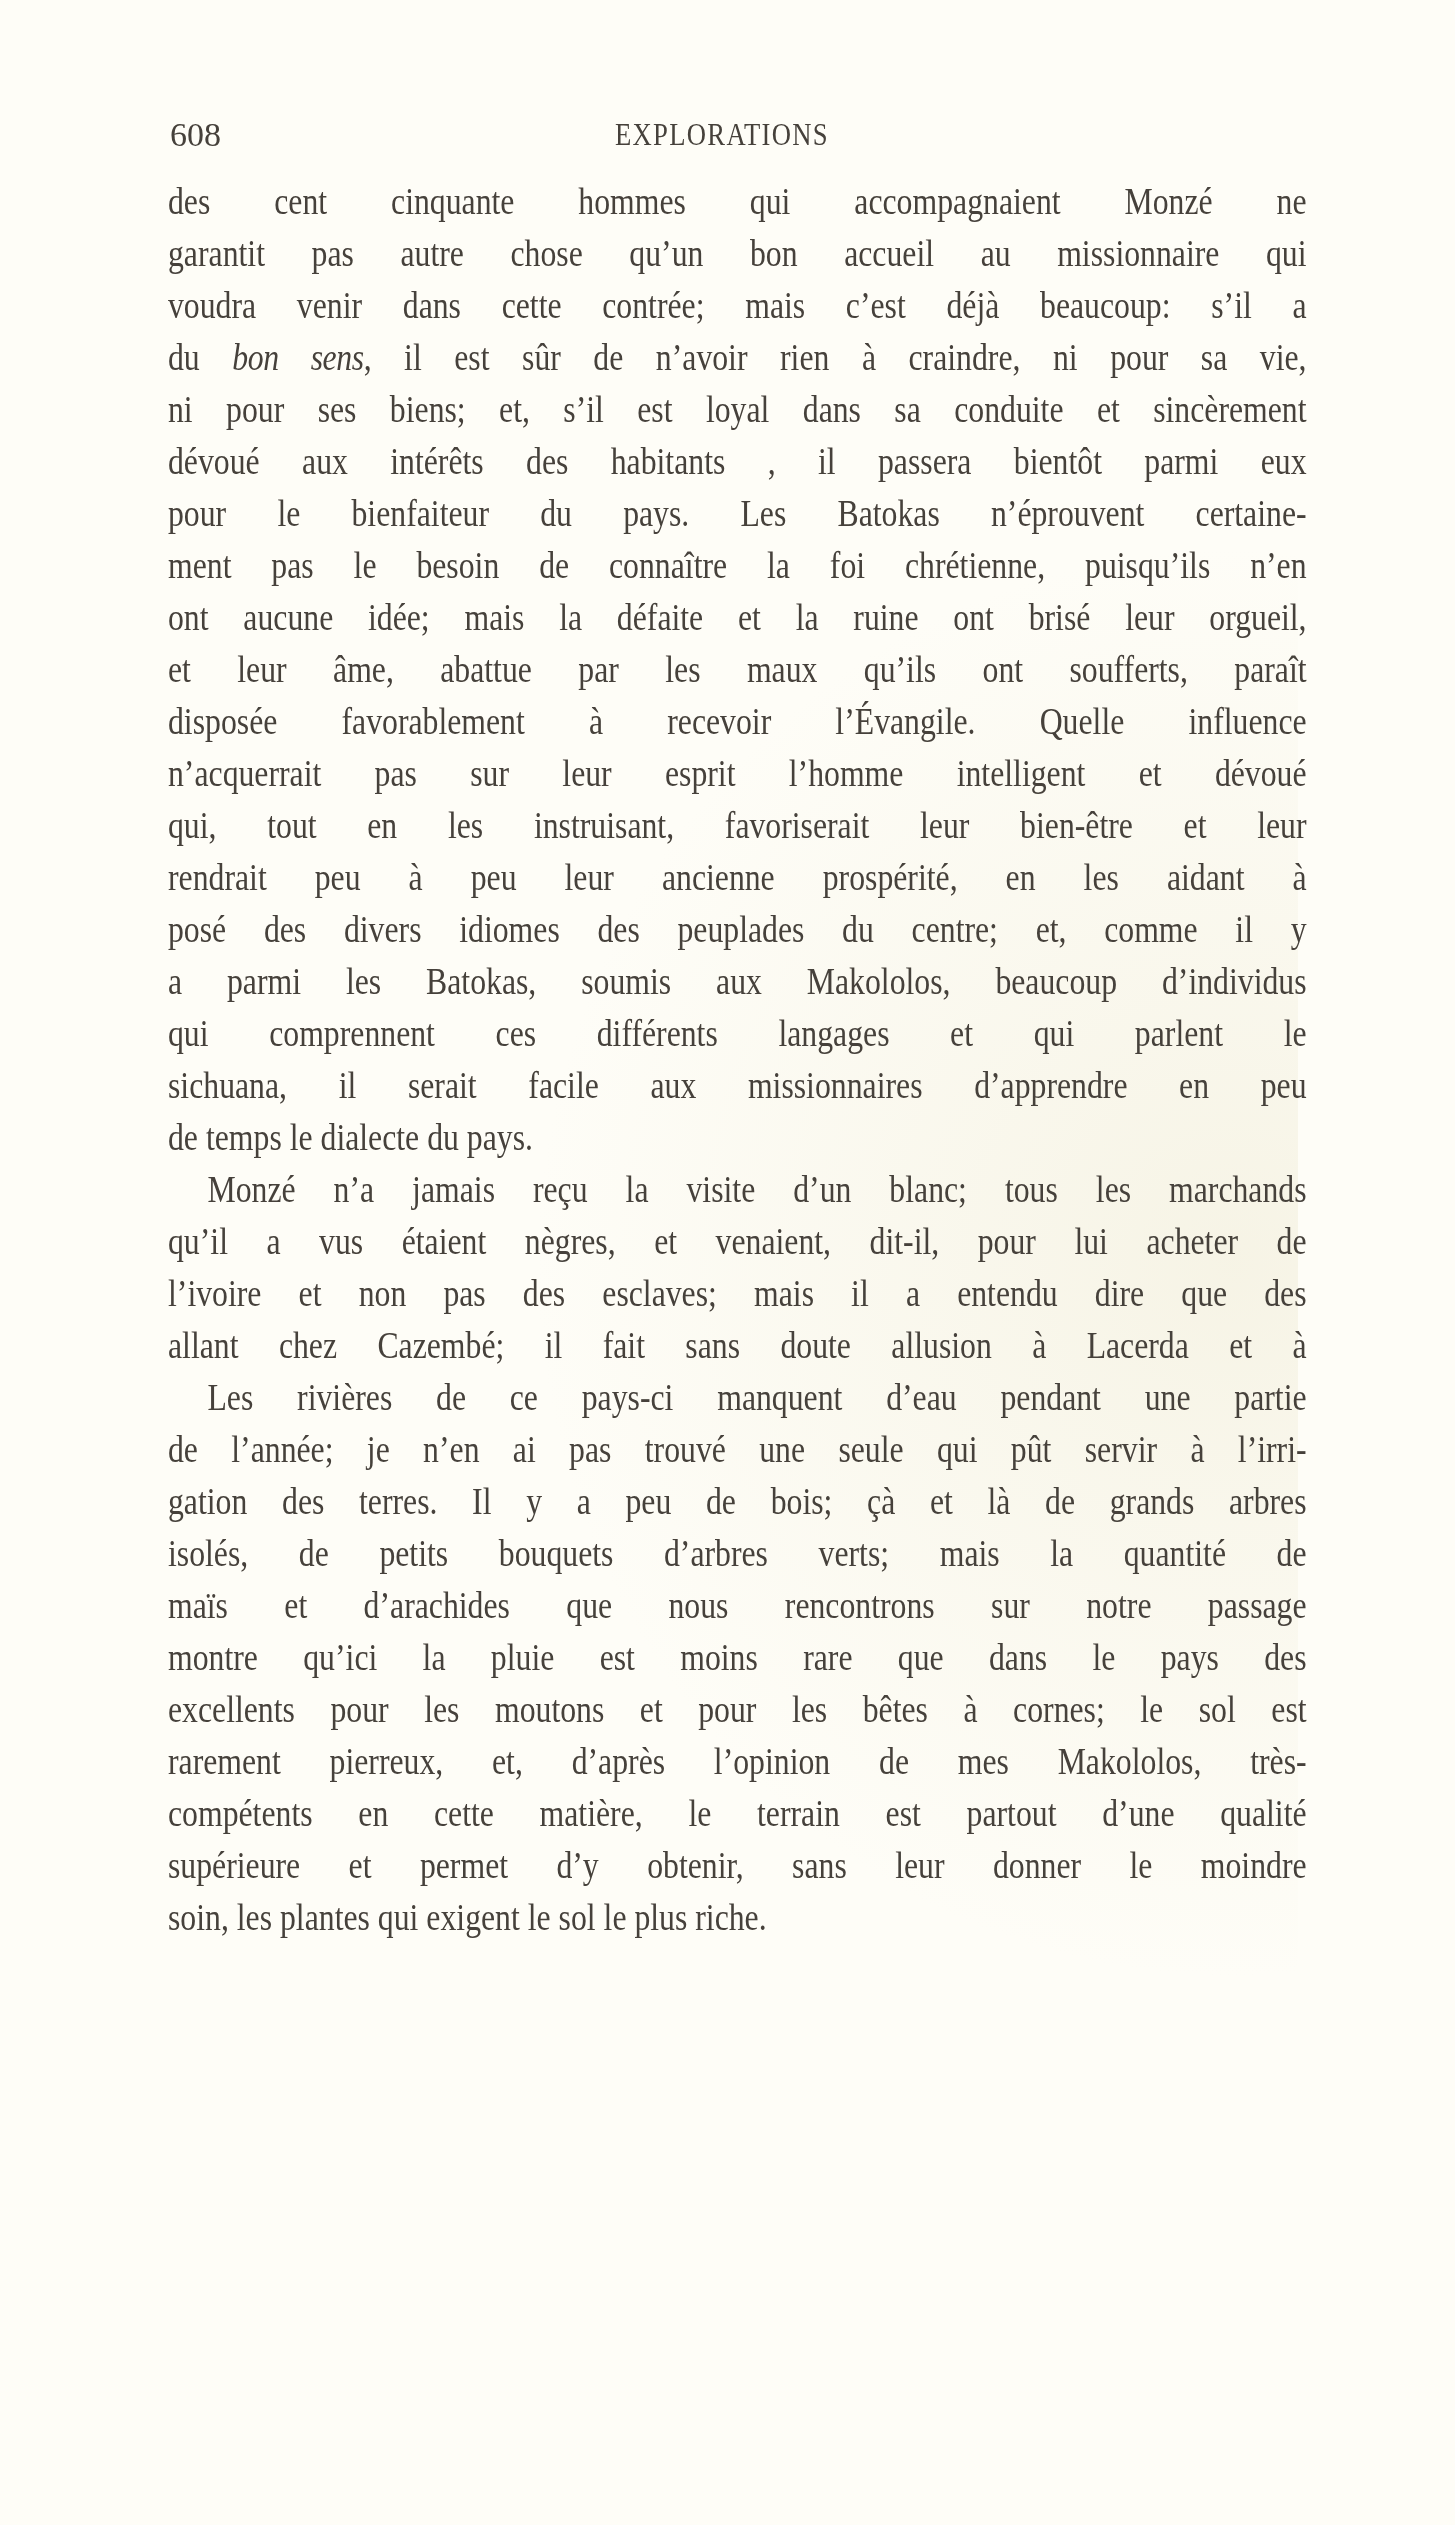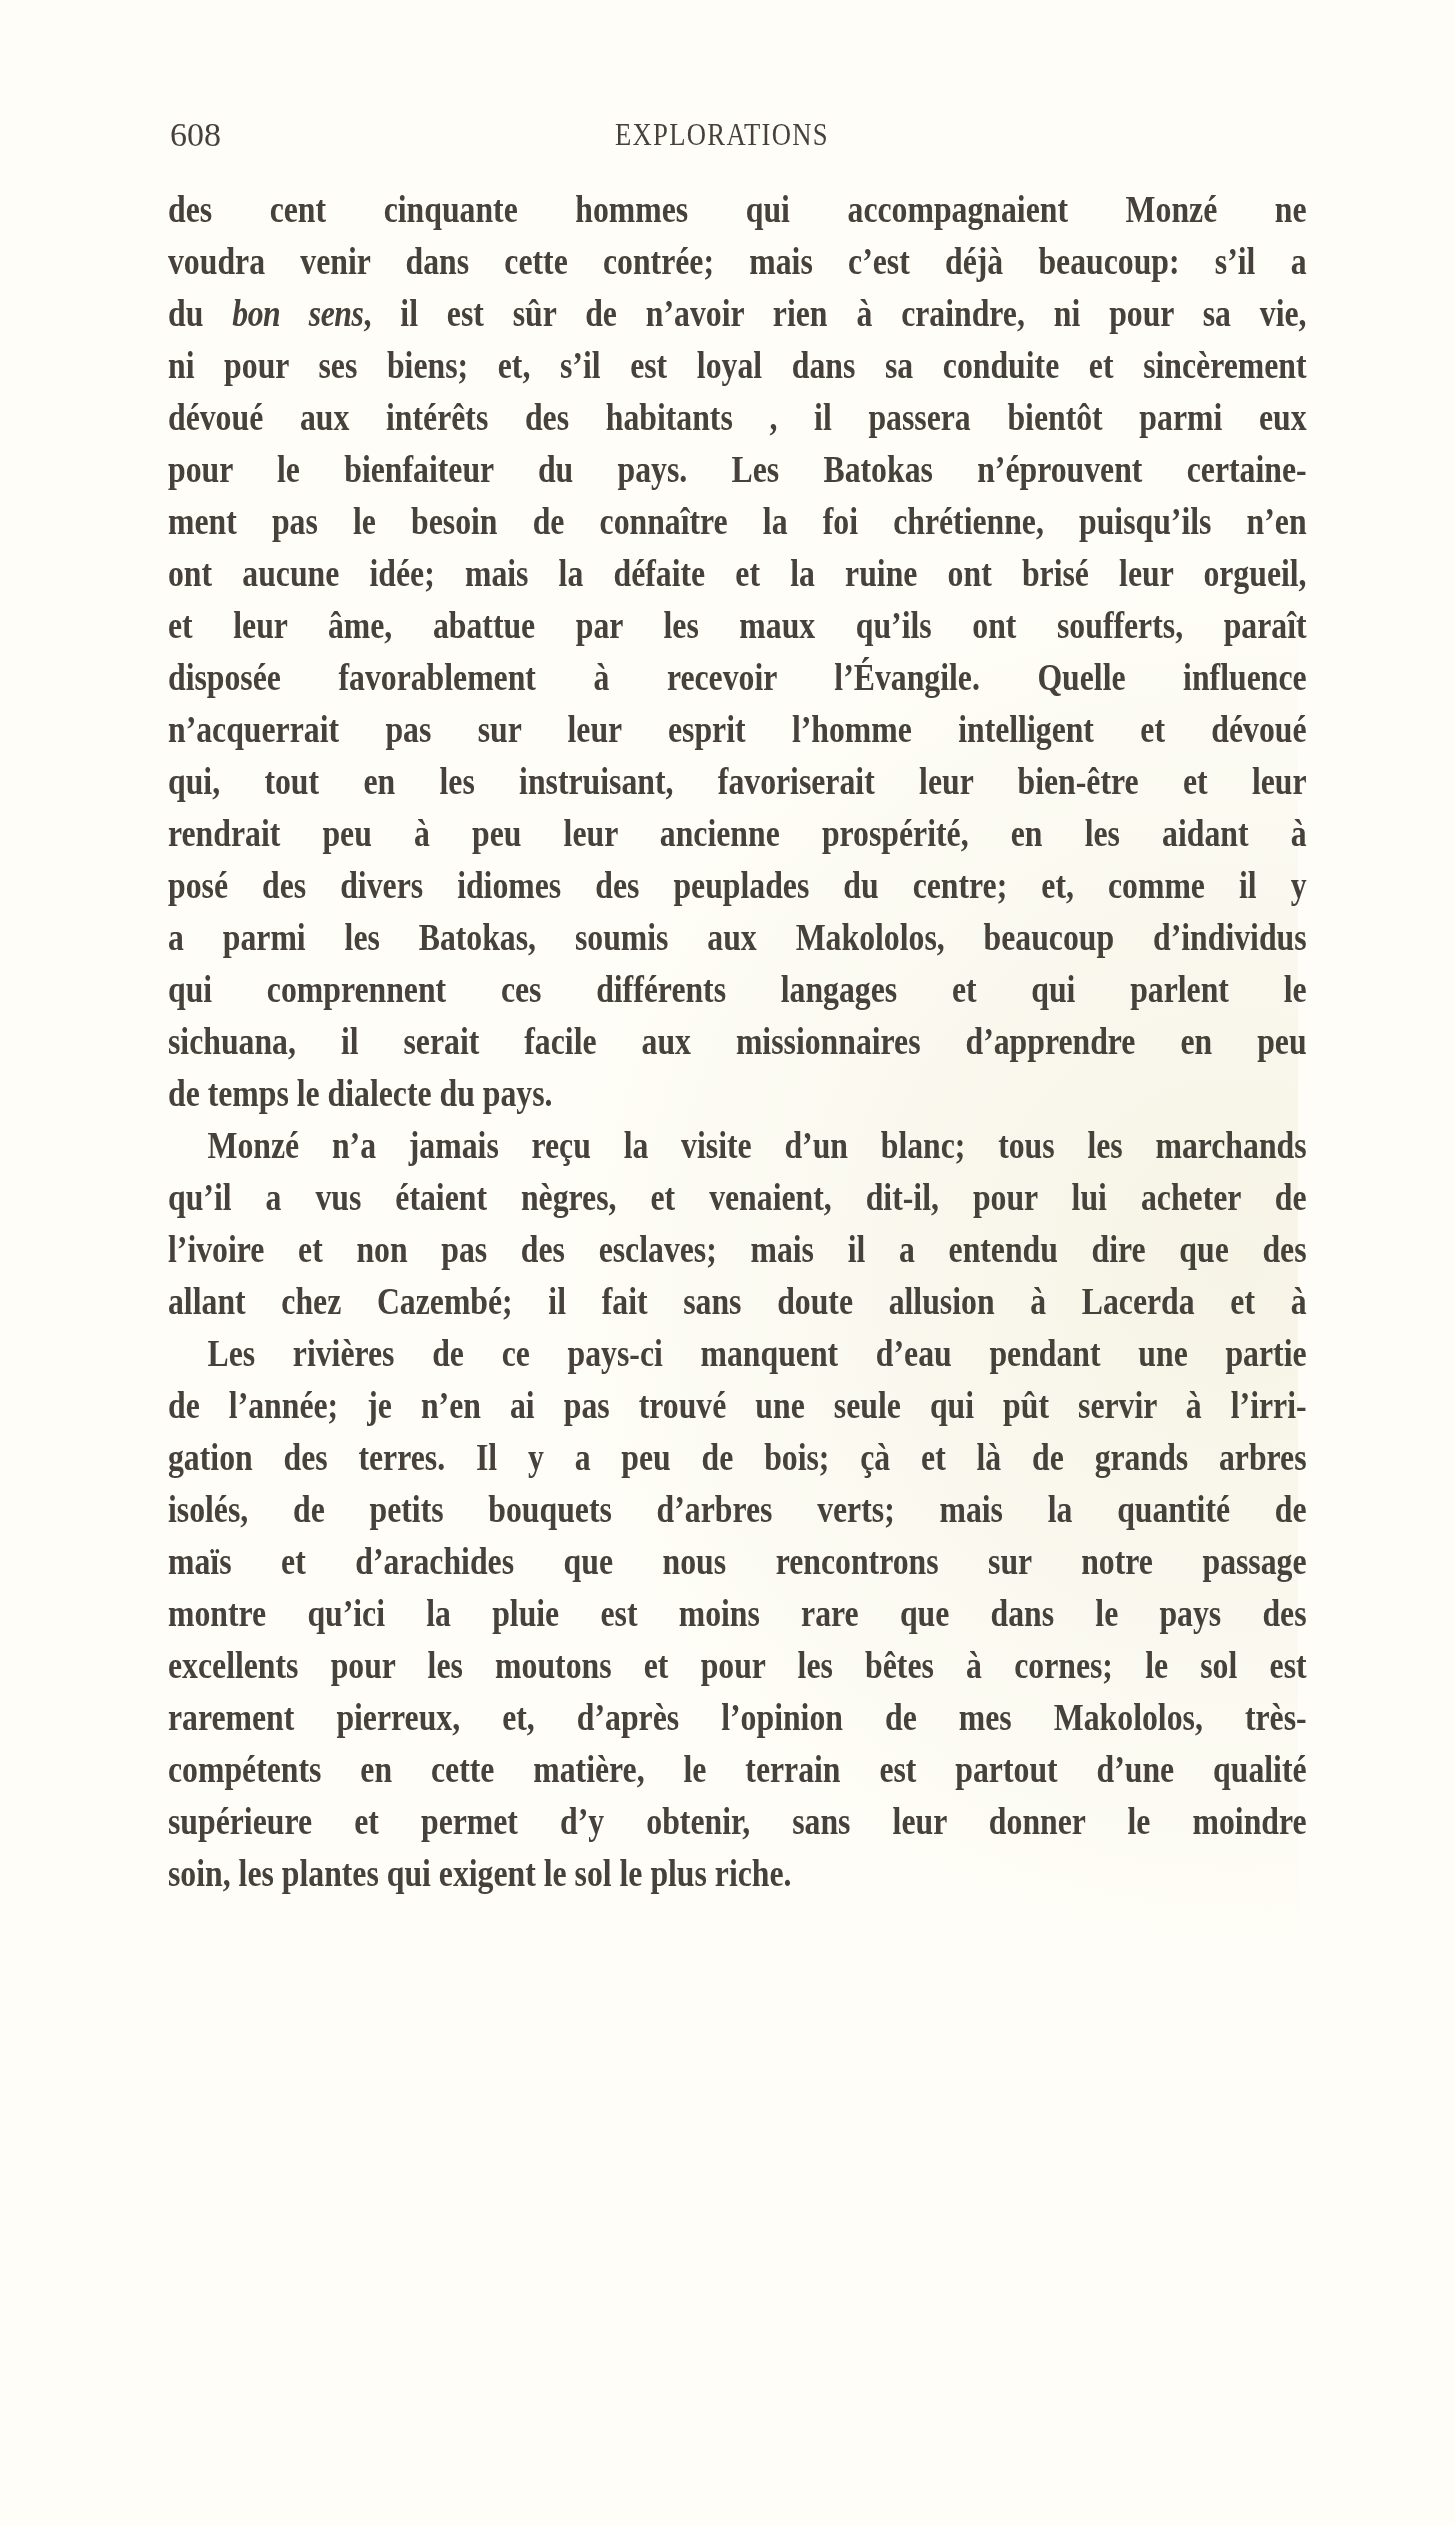--- a/index.html
+++ b/index.html
@@ -45,23 +45,22 @@
     top: 0;
     font-size: 31px;
     line-height: 44px;
     letter-spacing: 1.5px;
     transform: scaleX(0.86);
     transform-origin: left center;
   }
   .body-text {
     position: absolute;
     left: 168px;
-    top: 184px;
+    top: 176px;
     width: 1139px;
-    font-weight: bold;
   }
   .line {
     display: block;
     height: 52px;
     line-height: 52px;
     font-size: 37px;
     white-space: nowrap;
     text-align: justify;
     text-align-last: justify;
     word-spacing: 0px;
@@ -92,20 +91,21 @@
 
 <div class="page">
   <div class="running-head">
     <span class="folio">608</span>
     <span class="head-title">EXPLORATIONS</span>
   </div>
 
   <div class="body-text" id="body-text">
       <div>
         <div class="line"><span class="inner">des cent cinquante hommes qui accompagnaient Monzé ne</span></div>
+        <div class="line"><span class="inner">garantit pas autre chose qu’un bon accueil au missionnaire qui</span></div>
         <div class="line"><span class="inner">voudra venir dans cette contrée; mais c’est déjà beaucoup: s’il a</span></div>
         <div class="line"><span class="inner"><span>du </span><span class="em">bon sens</span><span>, il est sûr de n’avoir rien à craindre, ni pour sa vie,</span></span></div>
         <div class="line"><span class="inner">ni pour ses biens; et, s’il est loyal dans sa conduite et sincèrement</span></div>
         <div class="line"><span class="inner">dévoué aux intérêts des habitants , il passera bientôt parmi eux</span></div>
         <div class="line"><span class="inner">pour le bienfaiteur du pays. Les Batokas n’éprouvent certaine-</span></div>
         <div class="line"><span class="inner">ment pas le besoin de connaître la foi chrétienne, puisqu’ils n’en</span></div>
         <div class="line"><span class="inner">ont aucune idée; mais la défaite et la ruine ont brisé leur orgueil,</span></div>
         <div class="line"><span class="inner">et leur âme, abattue par les maux qu’ils ont soufferts, paraît</span></div>
         <div class="line"><span class="inner">disposée favorablement à recevoir l’Évangile. Quelle influence</span></div>
         <div class="line"><span class="inner">n’acquerrait pas sur leur esprit l’homme intelligent et dévoué</span></div>

